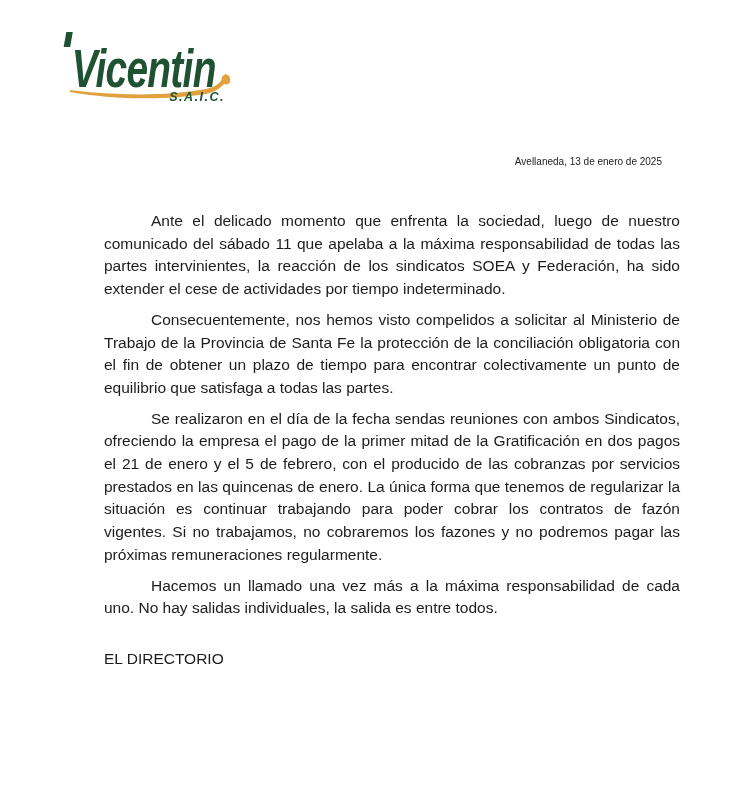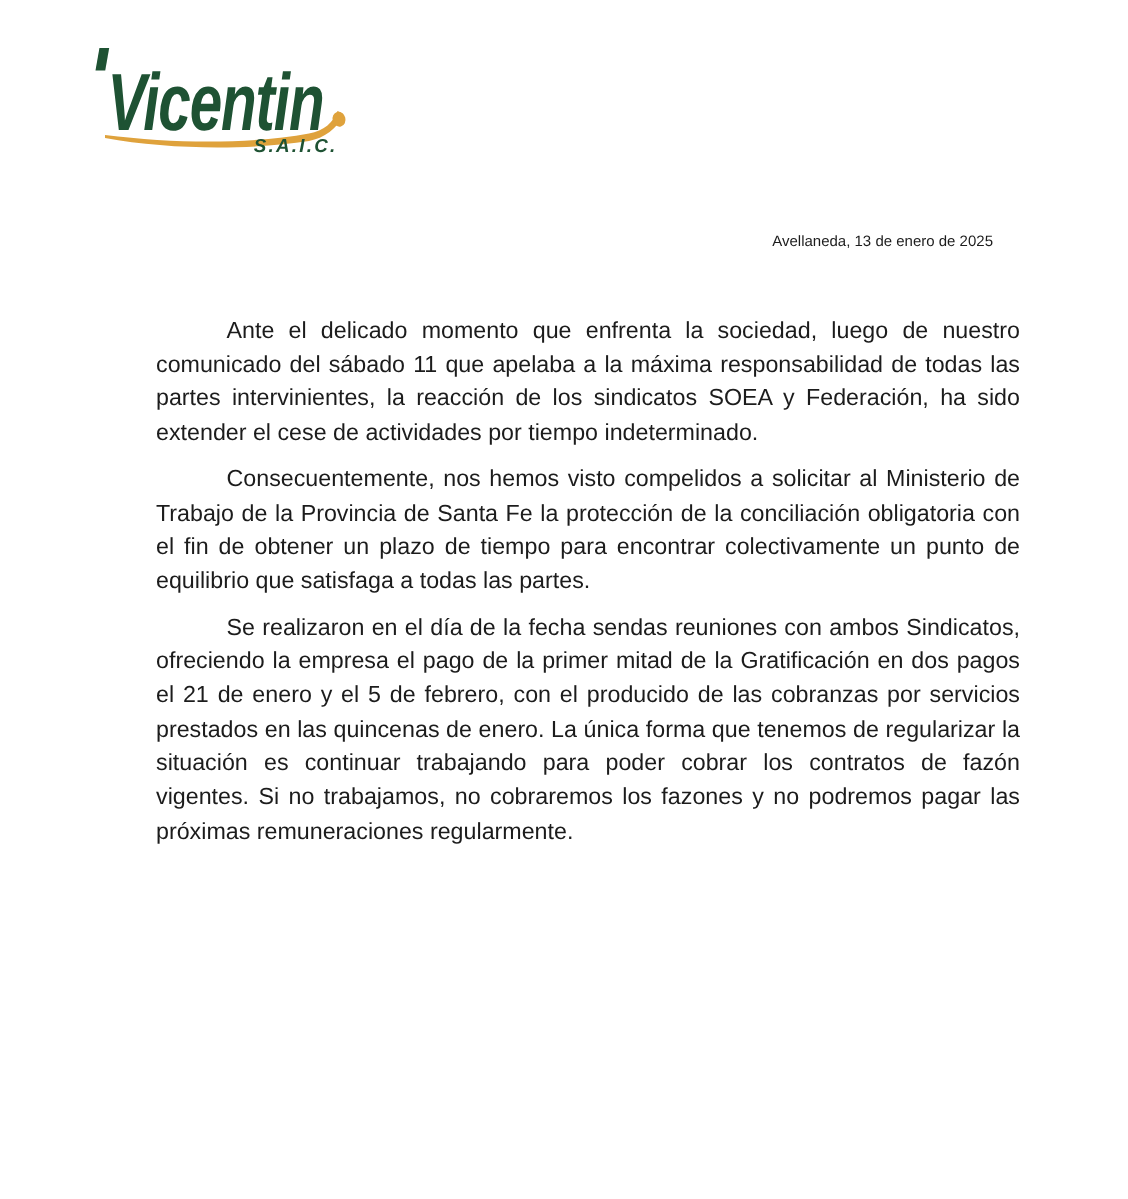--- a/index.html
+++ b/index.html
@@ -97,15 +97,17 @@
       <text class="logo-subtitle-text" x="167" y="73" text-anchor="end">S.A.I.C.</text>
     </svg>
   </div>
 
   <div class="dateline">Avellaneda, 13 de enero de 2025</div>
 
   <div class="content">
     <p class="para">Ante el delicado momento que enfrenta la sociedad, luego de nuestro comunicado del sábado 11 que apelaba a la máxima responsabilidad de todas las partes intervinientes, la reacción de los sindicatos SOEA y Federación, ha sido extender el cese de actividades por tiempo indeterminado.</p>
     <p class="para">Consecuentemente, nos hemos visto compelidos a solicitar al Ministerio de Trabajo de la Provincia de Santa Fe la protección de la conciliación obligatoria con el fin de obtener un plazo de tiempo para encontrar colectivamente un punto de equilibrio que satisfaga a todas las partes.</p>
     <p class="para">Se realizaron en el día de la fecha sendas reuniones con ambos Sindicatos, ofreciendo la empresa el pago de la primer mitad de la Gratificación en dos pagos el 21 de enero y el 5 de febrero, con el producido de las cobranzas por servicios prestados en las quincenas de enero. La única forma que tenemos de regularizar la situación es continuar trabajando para poder cobrar los contratos de fazón vigentes. Si no trabajamos, no cobraremos los fazones y no podremos pagar las próximas remuneraciones regularmente.</p>
+    <p class="para">Hacemos un llamado una vez más a la máxima responsabilidad de cada uno. No hay salidas individuales, la salida es entre todos.</p>
+    <div class="signature">EL DIRECTORIO</div>
   </div>
 
 </div>
 
 </body></html>

